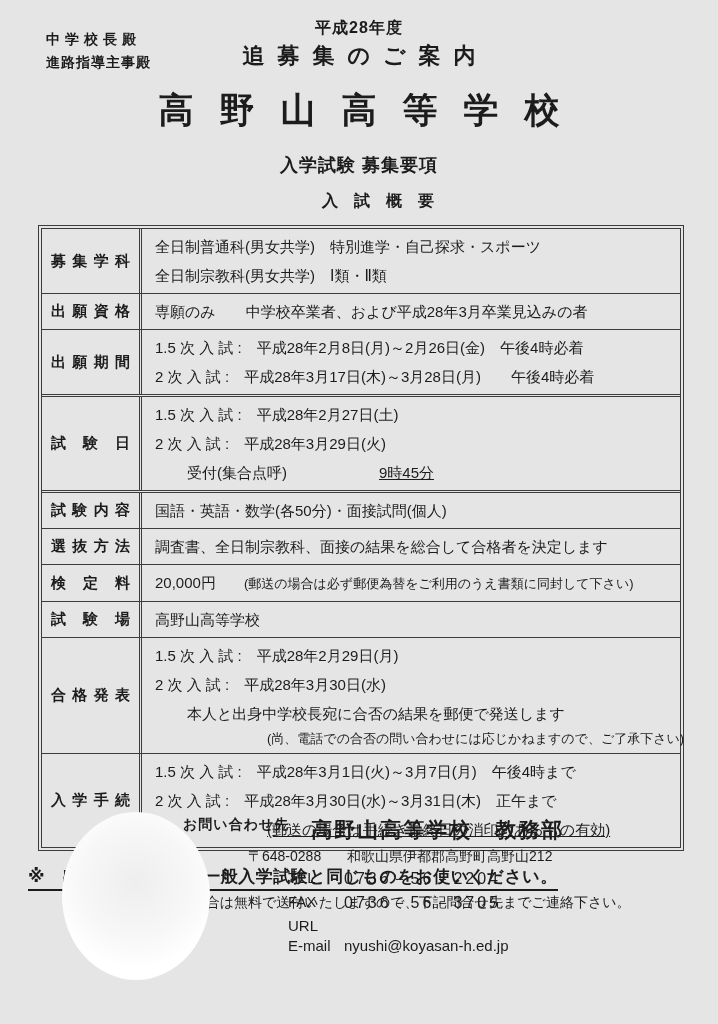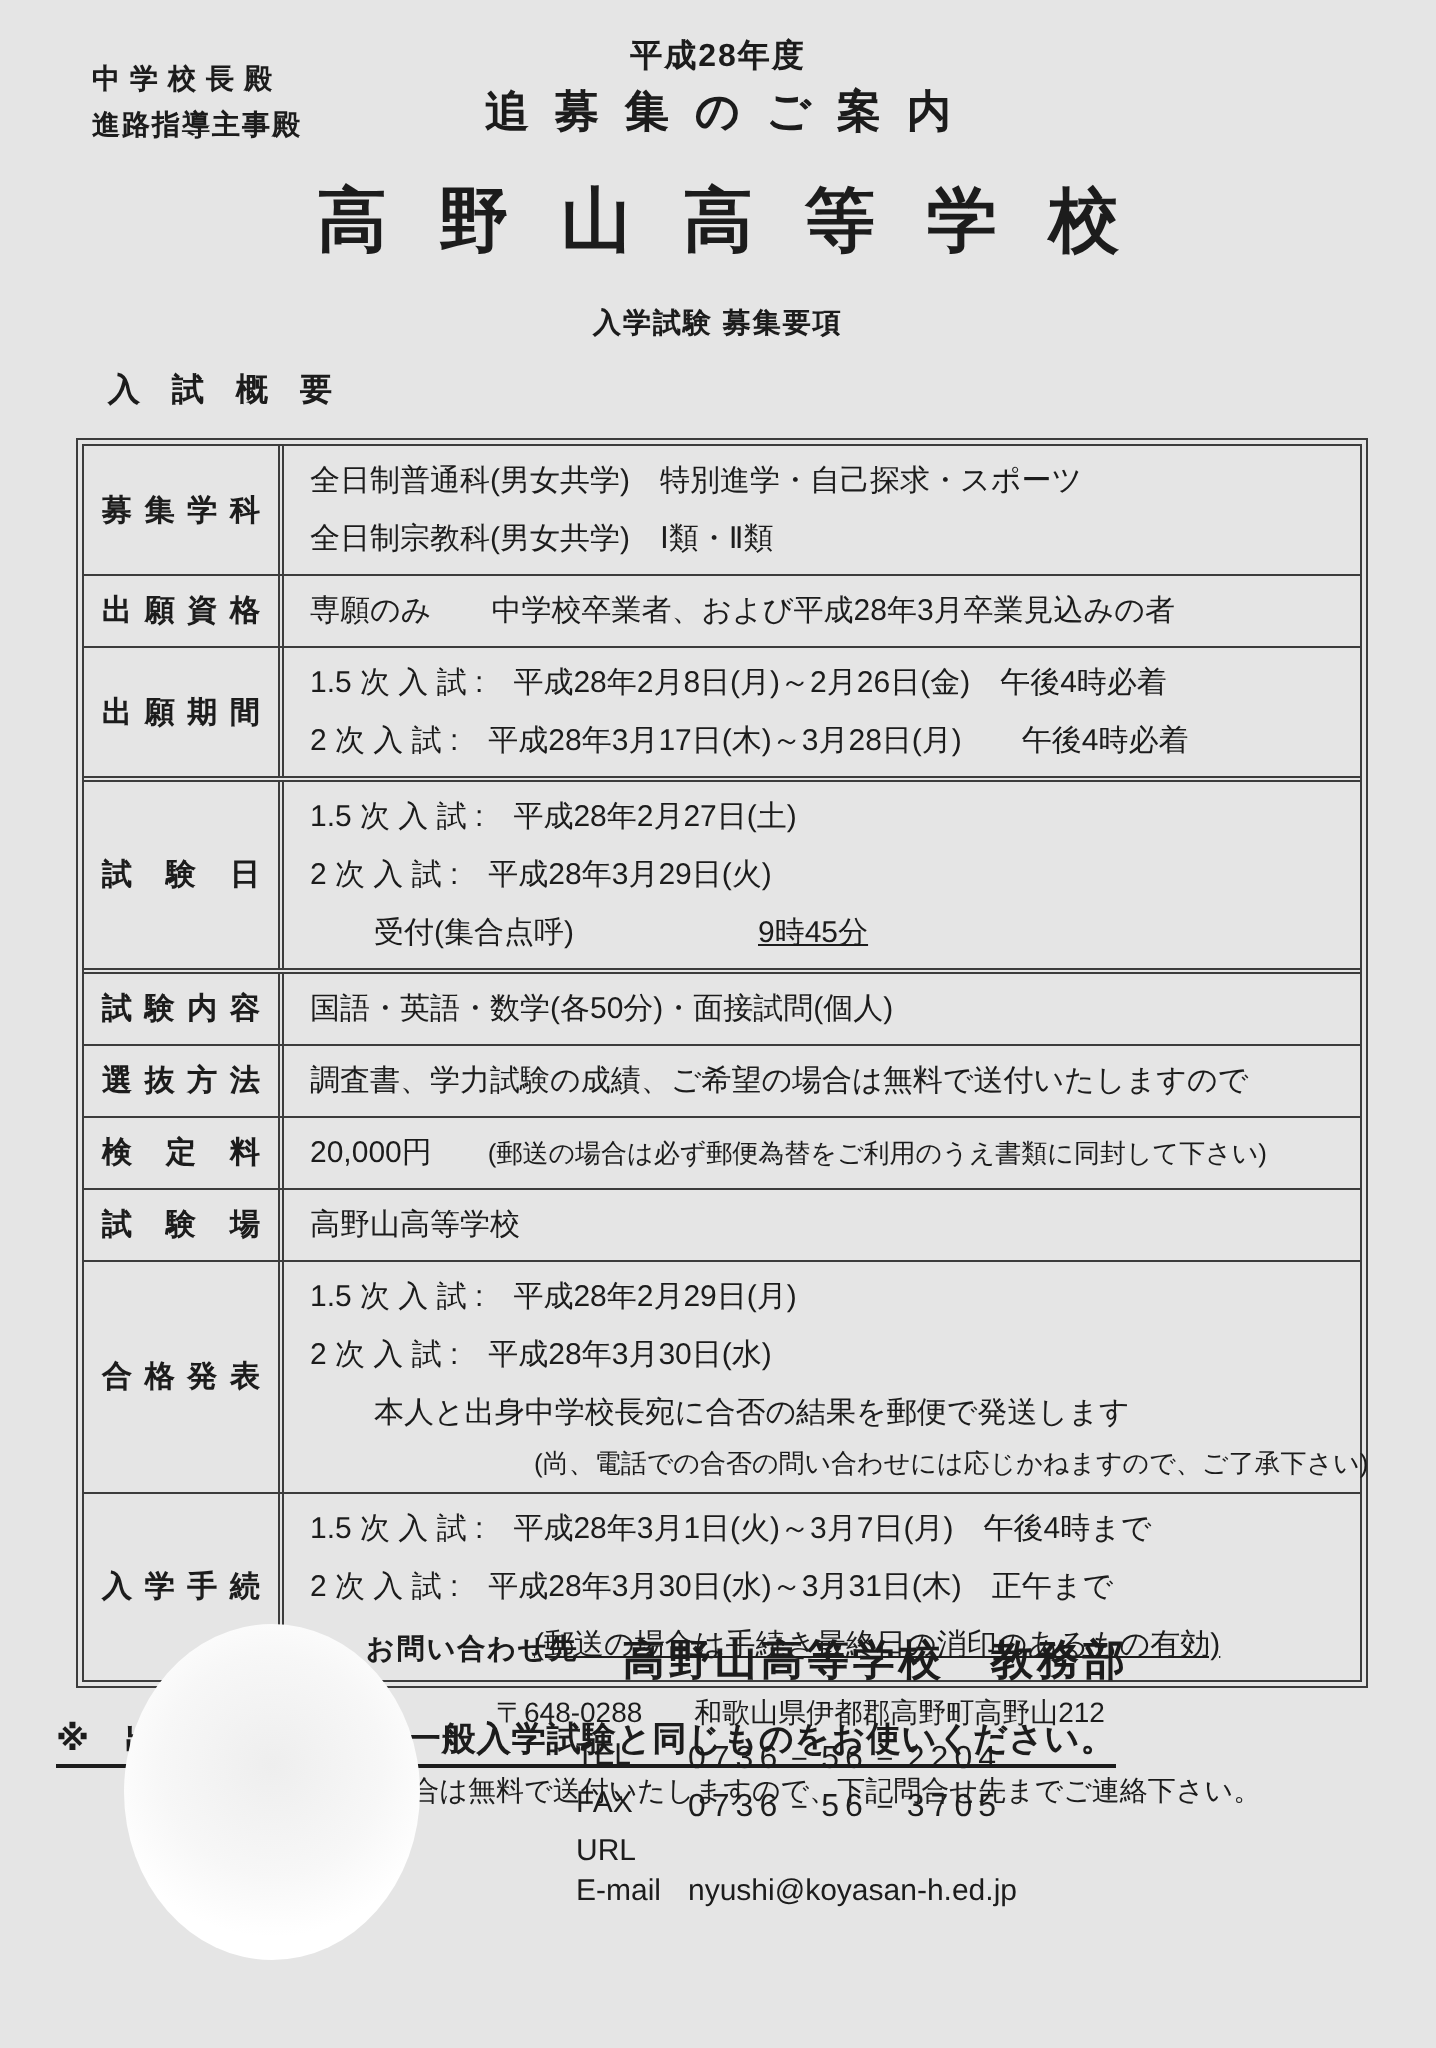--- a/index.html
+++ b/index.html
@@ -34,26 +34,27 @@
   }
   .school-title {
     margin-top: 16px;
     text-align: center;
     font-size: 35px; font-weight: 600;
     letter-spacing: 26px; text-indent: 26px;
   }
   .subtitle {
     margin-top: 19px;
     text-align: center;
-    font-size: 14px; font-weight: bold; letter-spacing: 1px;
+    font-size: 18px; font-weight: bold; letter-spacing: 1px;
   }
   .section-heading {
     margin: 14px 0 0 54px;
     font-size: 16px; font-weight: bold;
     letter-spacing: 16px;
+    text-align: center;
   }
   
   .tbl-outer {
     margin: 13px 34px 0 38px;
     border: 1px solid #3c3c3c;
     padding: 2px;
   }
   .tbl-inner { border: 1px solid #3c3c3c; }
   .row { display: flex; border-bottom: 1px solid #3c3c3c; }
   .row:last-child { border-bottom: none; }
@@ -209,21 +210,21 @@
     <div class="row">
       <div class="label-cell">
         <span class="label-just">
               <span>選</span>
               <span>抜</span>
               <span>方</span>
               <span>法</span>
             </span>
       </div>
       <div class="content-cell">
-            <div class="cline"><span>調査書、学力試験の成績、ご希望の場合は無料で送付いたしますので</span></div>
+            <div class="cline"><span>調査書、全日制宗教科、面接の結果を総合して合格者を決定します</span></div>
           </div>
     </div>
 
     <div class="row">
       <div class="label-cell">
         <span class="label-just">
               <span>検</span>
               <span>定</span>
               <span>料</span>
             </span>

